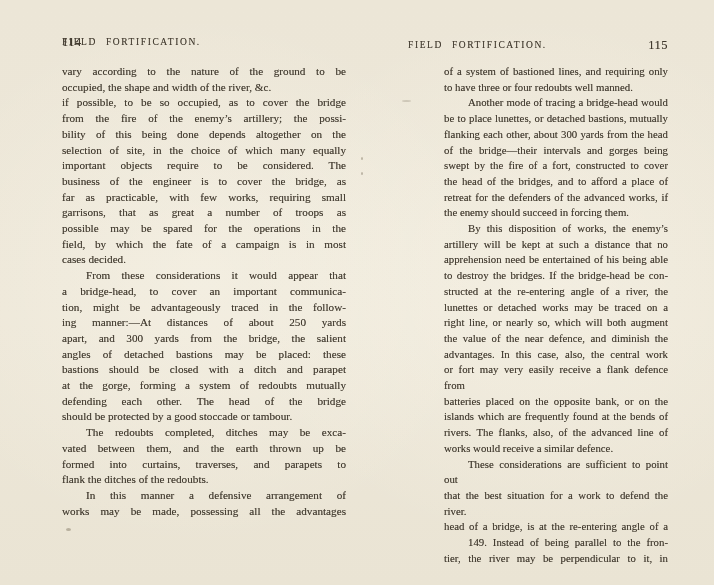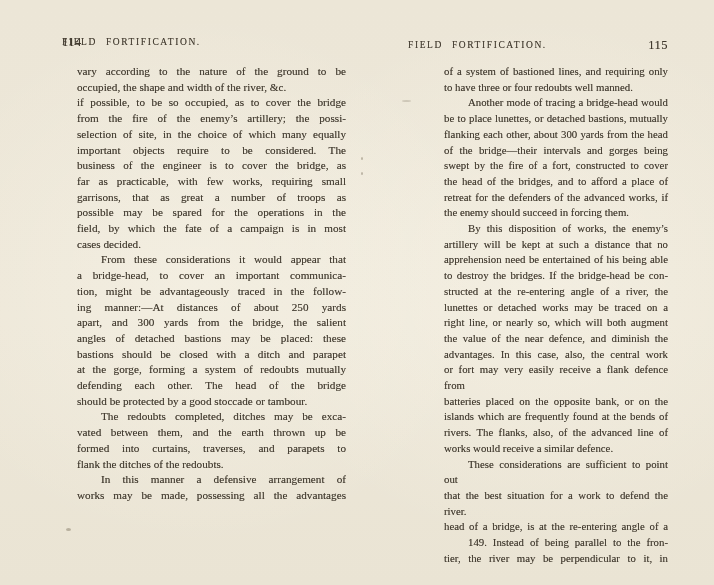--- a/index.html
+++ b/index.html
@@ -40,21 +40,21 @@
     color: #3f382d;
     text-shadow: 0 0 0.5px rgba(67,60,49,0.5);
   }
   .page-left  .page-num { left: 0; }
   .page-right .page-num { right: 0; }
 
   .page-body {
     margin-top: 13px;
     text-shadow: 0 0 0.55px rgba(62,54,42,0.55);
   }
-  .page-left  .page-body { font-size: 11.2px; line-height: 15.7px; margin-left: 15px; }
+  .page-left  .page-body { font-size: 11.2px; line-height: 15.7px; }
   .page-right .page-body { font-size: 10.8px; line-height: 15.7px; margin-left: 36px; }
 
   .paragraph { margin: 0; }
   .text-line {
     text-align: justify;
     text-align-last: justify;
     -moz-text-align-last: justify;
     white-space: normal;
   }
   .text-line.para-end { text-align-last: left; -moz-text-align-last: left; }
@@ -82,20 +82,21 @@
       <span class="running-title">FIELD FORTIFICATION.</span>
     </div>
     <div class="page-body">
         <div class="paragraph">
           <div class="text-line">vary according to the nature of the ground to be</div>
           <div class="text-line para-end">occupied, the shape and width of the river, &amp;c.</div>
         </div>
         <div class="paragraph">
           <div class="text-line">if possible, to be so occupied, as to cover the bridge</div>
           <div class="text-line">from the fire of the enemy’s artillery; the possi-</div>
+          <div class="text-line">bility of this being done depends altogether on the</div>
           <div class="text-line">selection of site, in the choice of which many equally</div>
           <div class="text-line">important objects require to be considered. The</div>
           <div class="text-line">business of the engineer is to cover the bridge, as</div>
           <div class="text-line">far as practicable, with few works, requiring small</div>
           <div class="text-line">garrisons, that as great a number of troops as</div>
           <div class="text-line">possible may be spared for the operations in the</div>
           <div class="text-line">field, by which the fate of a campaign is in most</div>
           <div class="text-line para-end">cases decided.</div>
         </div>
         <div class="paragraph">

